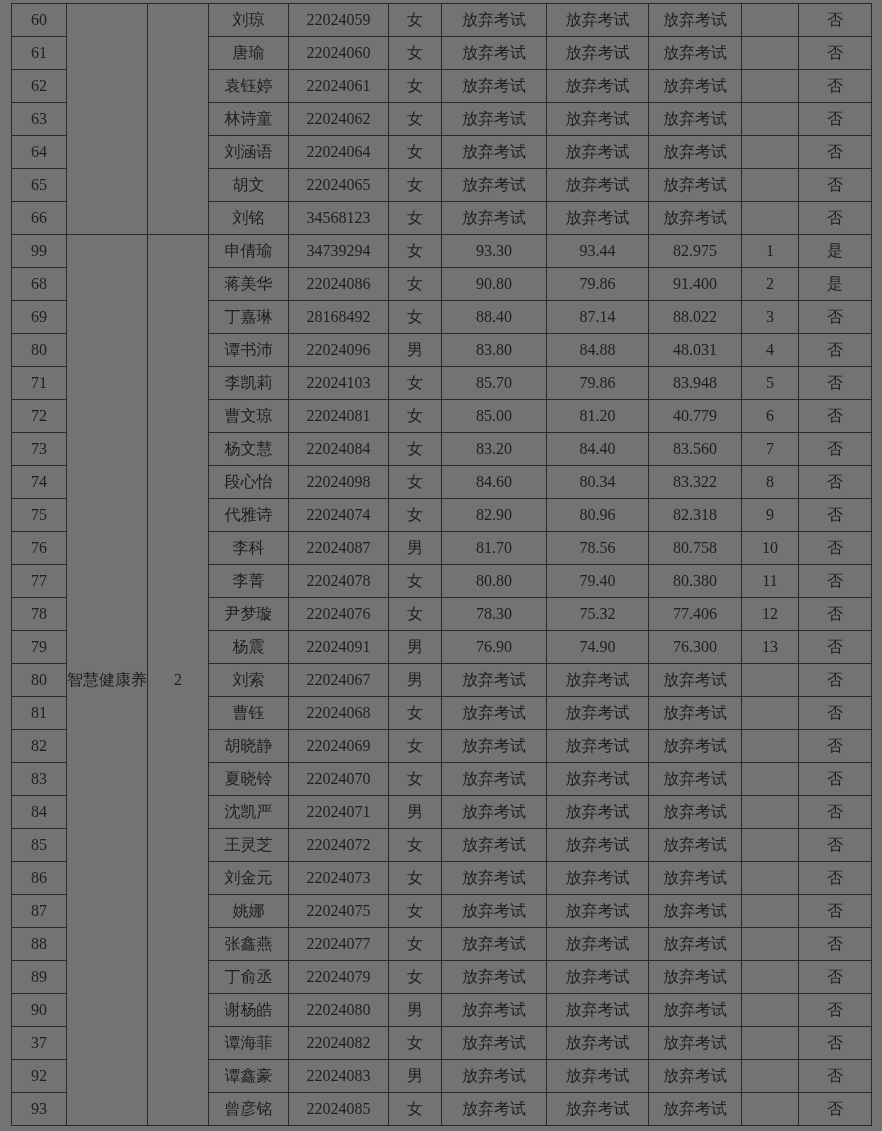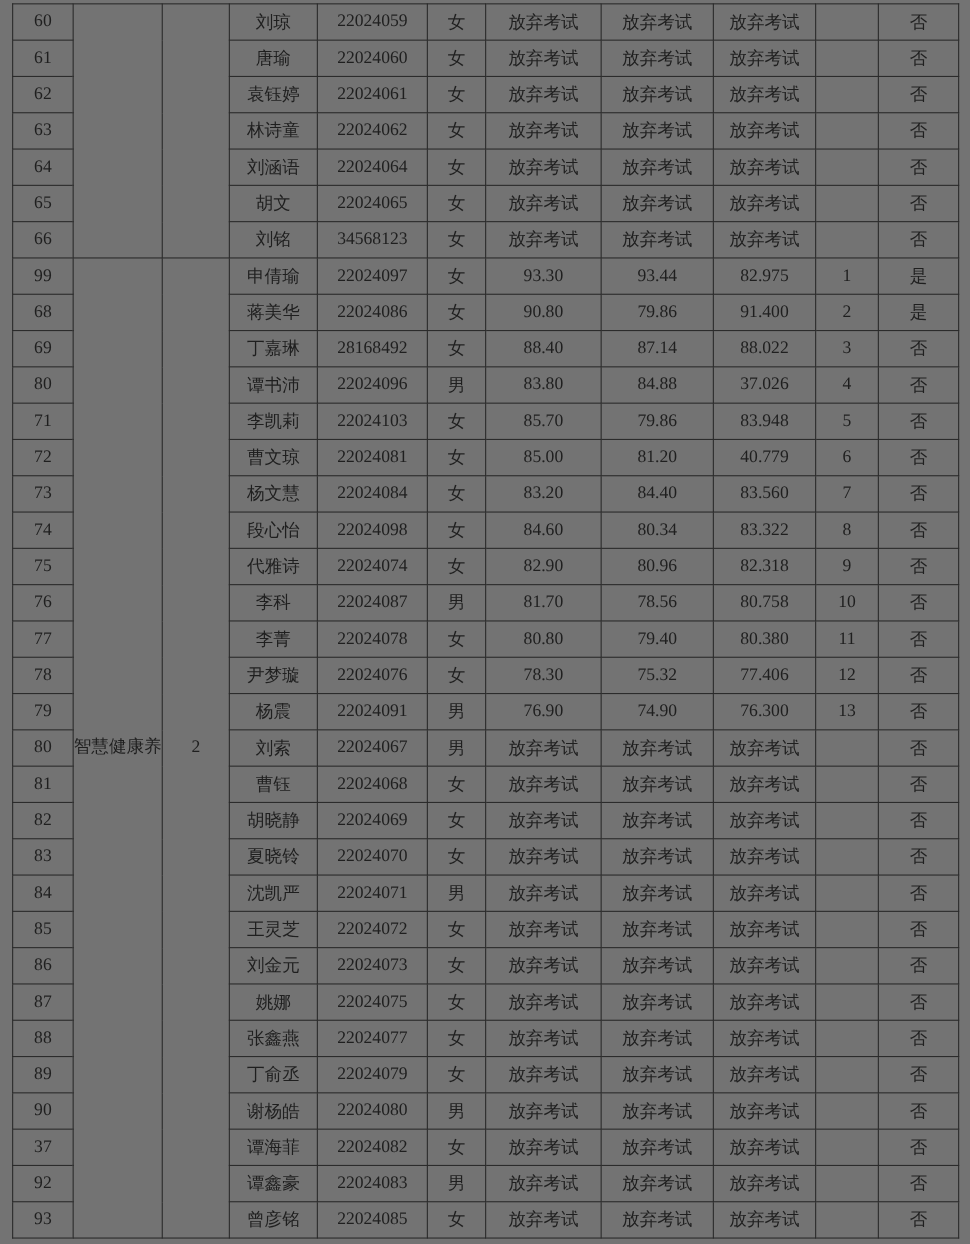--- a/index.html
+++ b/index.html
@@ -148,21 +148,21 @@
           <td class="col-score">放弃考试</td>
           <td class="col-score">放弃考试</td>
           <td class="col-rank"></td>
           <td class="col-flag">否</td>
         </tr>
         <tr>
           <td class="col-no">99</td>
           <td rowspan="27" class="col-position">智慧健康养老服务与管理专业教师</td>
           <td rowspan="27" class="col-count">2</td>
           <td class="col-name">申倩瑜</td>
-          <td class="col-id">22024097</td>
+          <td class="col-id">34739294</td>
           <td class="col-gender">女</td>
           <td class="col-score">93.30</td>
           <td class="col-score">93.44</td>
           <td class="col-score">82.975</td>
           <td class="col-rank">1</td>
           <td class="col-flag">是</td>
         </tr>
         <tr>
           <td class="col-no">68</td>
           <td class="col-name">蒋美华</td>
@@ -185,21 +185,21 @@
           <td class="col-rank">3</td>
           <td class="col-flag">否</td>
         </tr>
         <tr>
           <td class="col-no">80</td>
           <td class="col-name">谭书沛</td>
           <td class="col-id">22024096</td>
           <td class="col-gender">男</td>
           <td class="col-score">83.80</td>
           <td class="col-score">84.88</td>
-          <td class="col-score">37.026</td>
+          <td class="col-score">48.031</td>
           <td class="col-rank">4</td>
           <td class="col-flag">否</td>
         </tr>
         <tr>
           <td class="col-no">71</td>
           <td class="col-name">李凯莉</td>
           <td class="col-id">22024103</td>
           <td class="col-gender">女</td>
           <td class="col-score">85.70</td>
           <td class="col-score">79.86</td>

